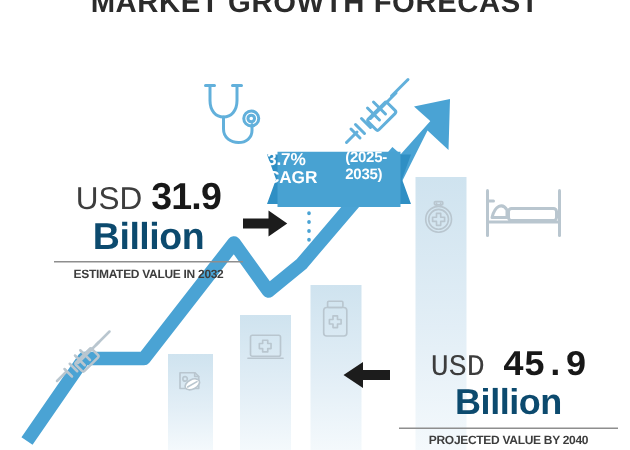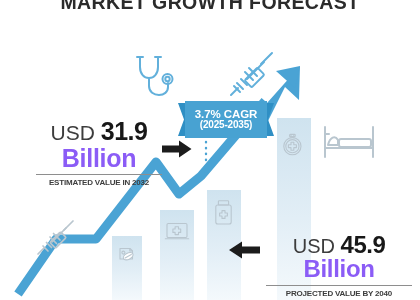--- a/index.html
+++ b/index.html
@@ -50,22 +50,20 @@
     position: absolute;
     left: 178px;
     top: 101px;
     width: 96px;
     height: 37px;
   }
   .ribbon .ribbon-text {
     position: absolute;
     inset: 0;
     display: flex;
-    flex-direction: column;
-    align-items: center;
     justify-content: center;
     color: #ffffff;
     line-height: 1.08;
     pointer-events: none;
   }
   .ribbon .r1 { font-size: 11.5px; font-weight: bold; letter-spacing: -0.1px; }
   .ribbon .r2 { font-size: 10px; font-weight: bold; letter-spacing: -0.2px; }
 
   
   .callout { position: absolute; }
@@ -78,42 +76,42 @@
   }
   .callout .line1 b {
     font-weight: bold;
     font-size: 25px;
     color: #181818;
     letter-spacing: -0.5px;
   }
   .callout .line2 {
     font-size: 25px;
     font-weight: bold;
-    color: #8b5cf6;
+    color: #0c4a6e;
     line-height: 1.04;
     letter-spacing: -0.3px;
   }
   .callout .rule {
     height: 1px;
     background: #8e8e8e;
     margin: 3px 0 3px 0;
   }
   .callout .sub {
     font-size: 8px;
     font-weight: bold;
     color: #3d3d3d;
     letter-spacing: -0.2px;
     white-space: nowrap;
   }
 
   .callout-left { left: 36px; top: 118px; text-align: center; }
   .callout-left .rule { width: 126px; }
   .callout-right { left: 266px; top: 232px; text-align: center; }
   .callout-right .rule { width: 146px; }
-  .callout-right .line1 { font-size: 20px; }
+  .callout-right .line1 { font-size: 20px; font-family: Liberation Mono, monospace; }
   .callout-right .line1 b { font-size: 24px; }
   .callout-right .line2 { font-size: 24px; }
 
   
   .blk-arrow { position: absolute; }
   .arrow-right { left: 162px; top: 139px; width: 30px; height: 20px; }
   .arrow-left  { left: 228px; top: 240px; width: 32px; height: 20px; }
 
   
   .deco { position: absolute; }

